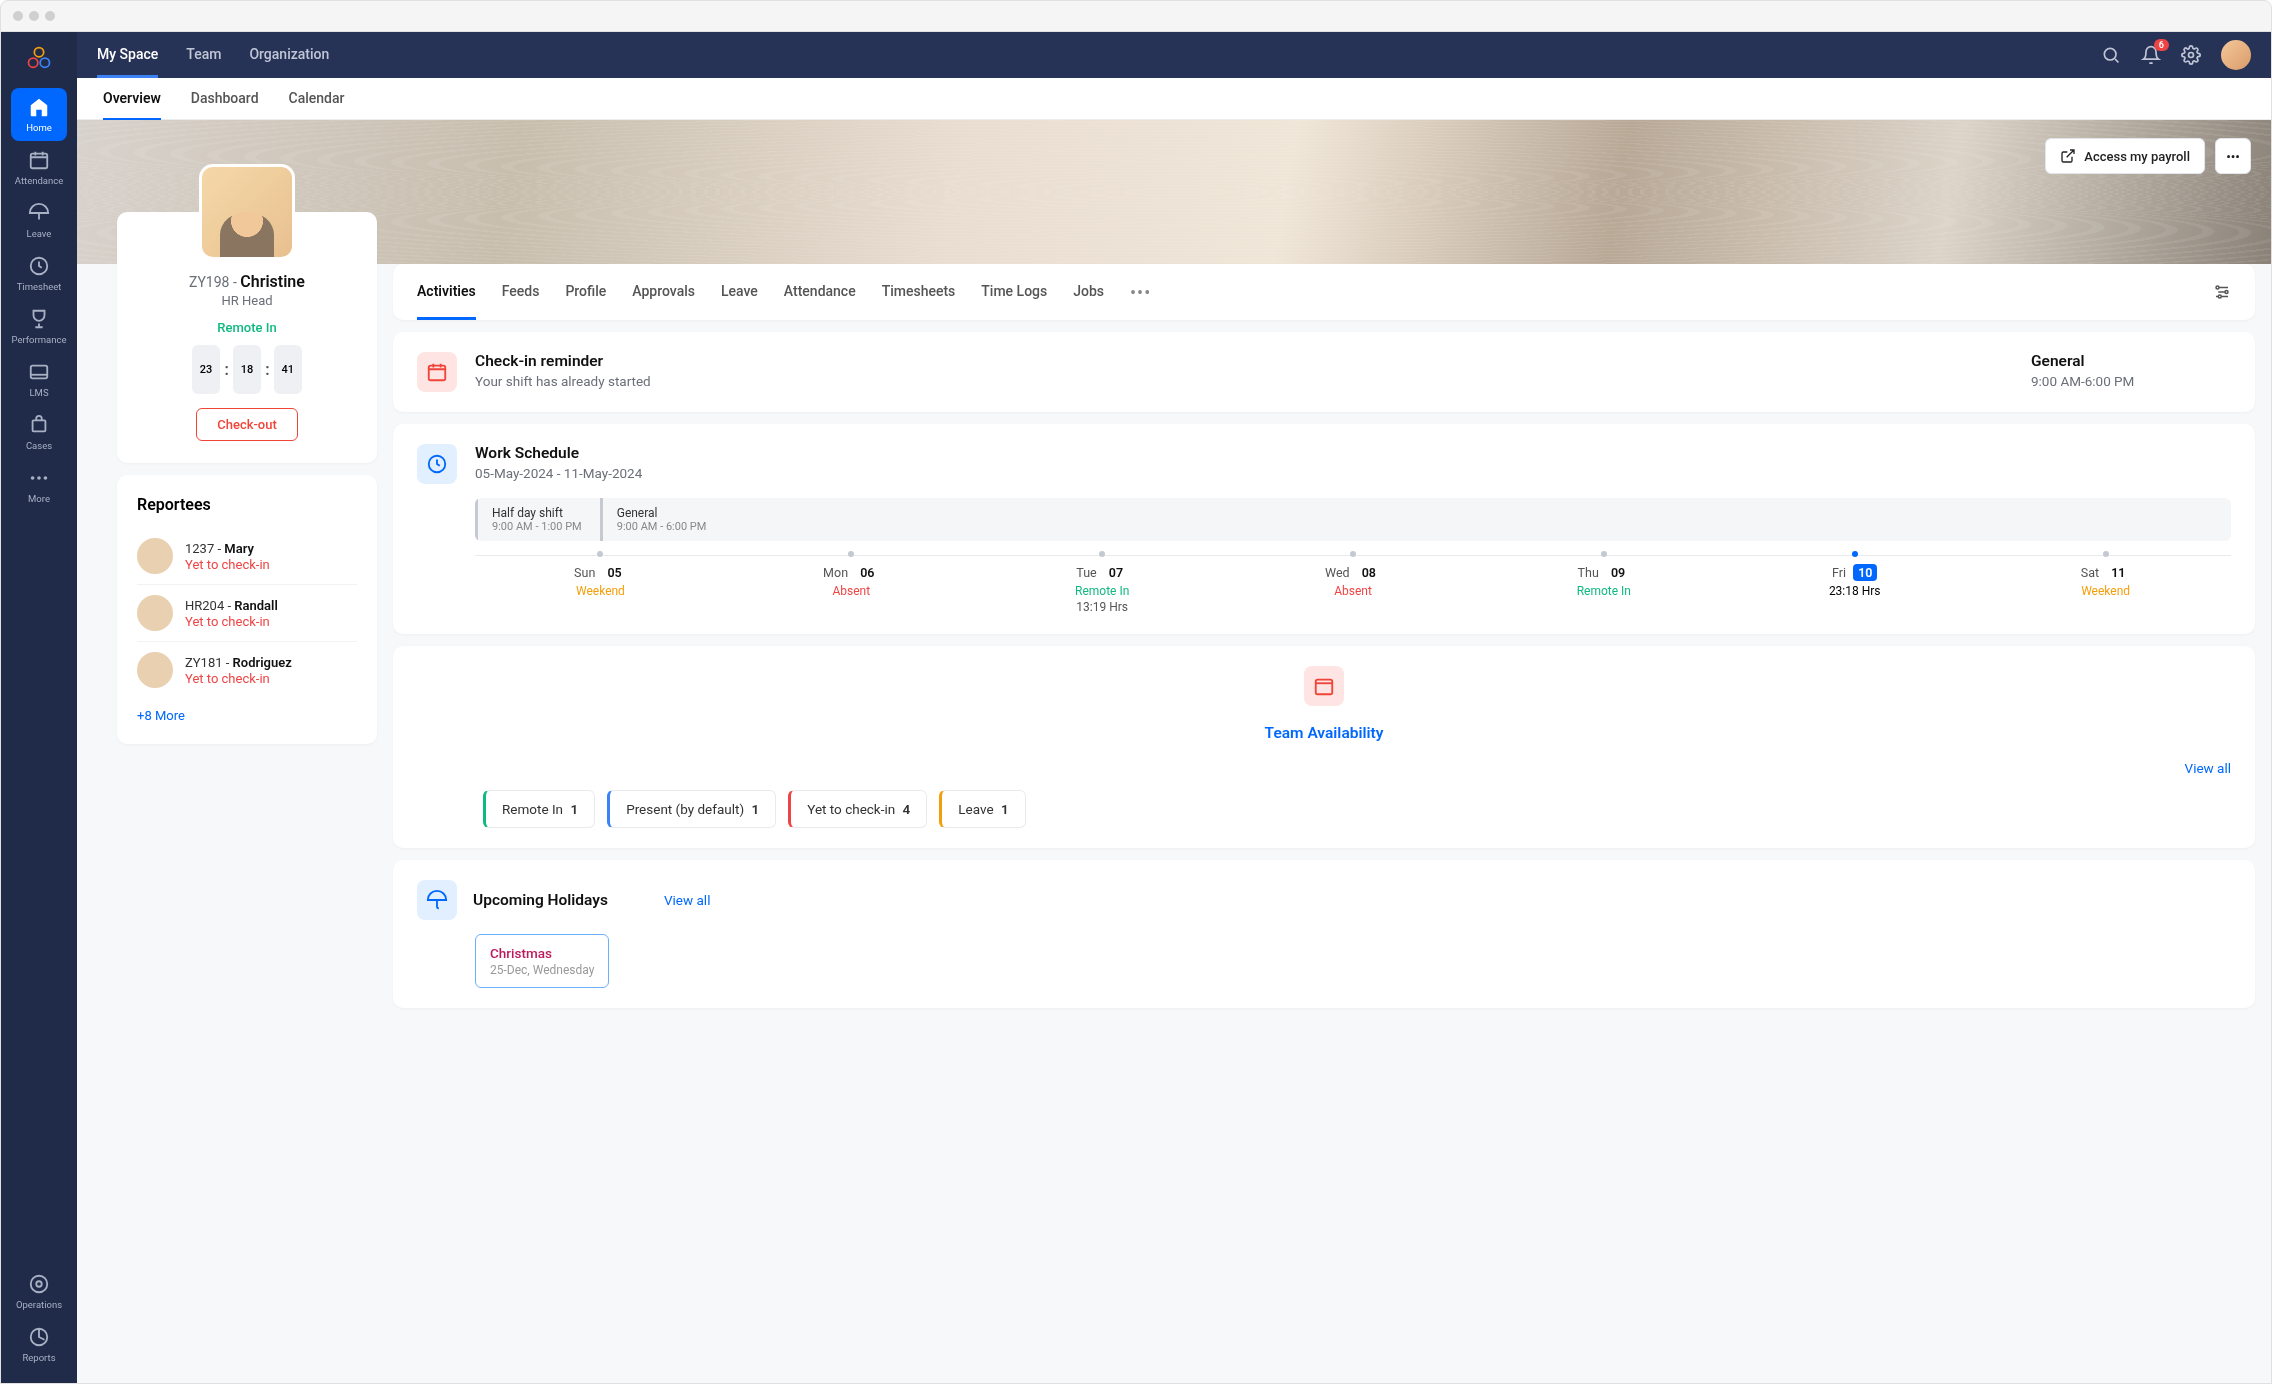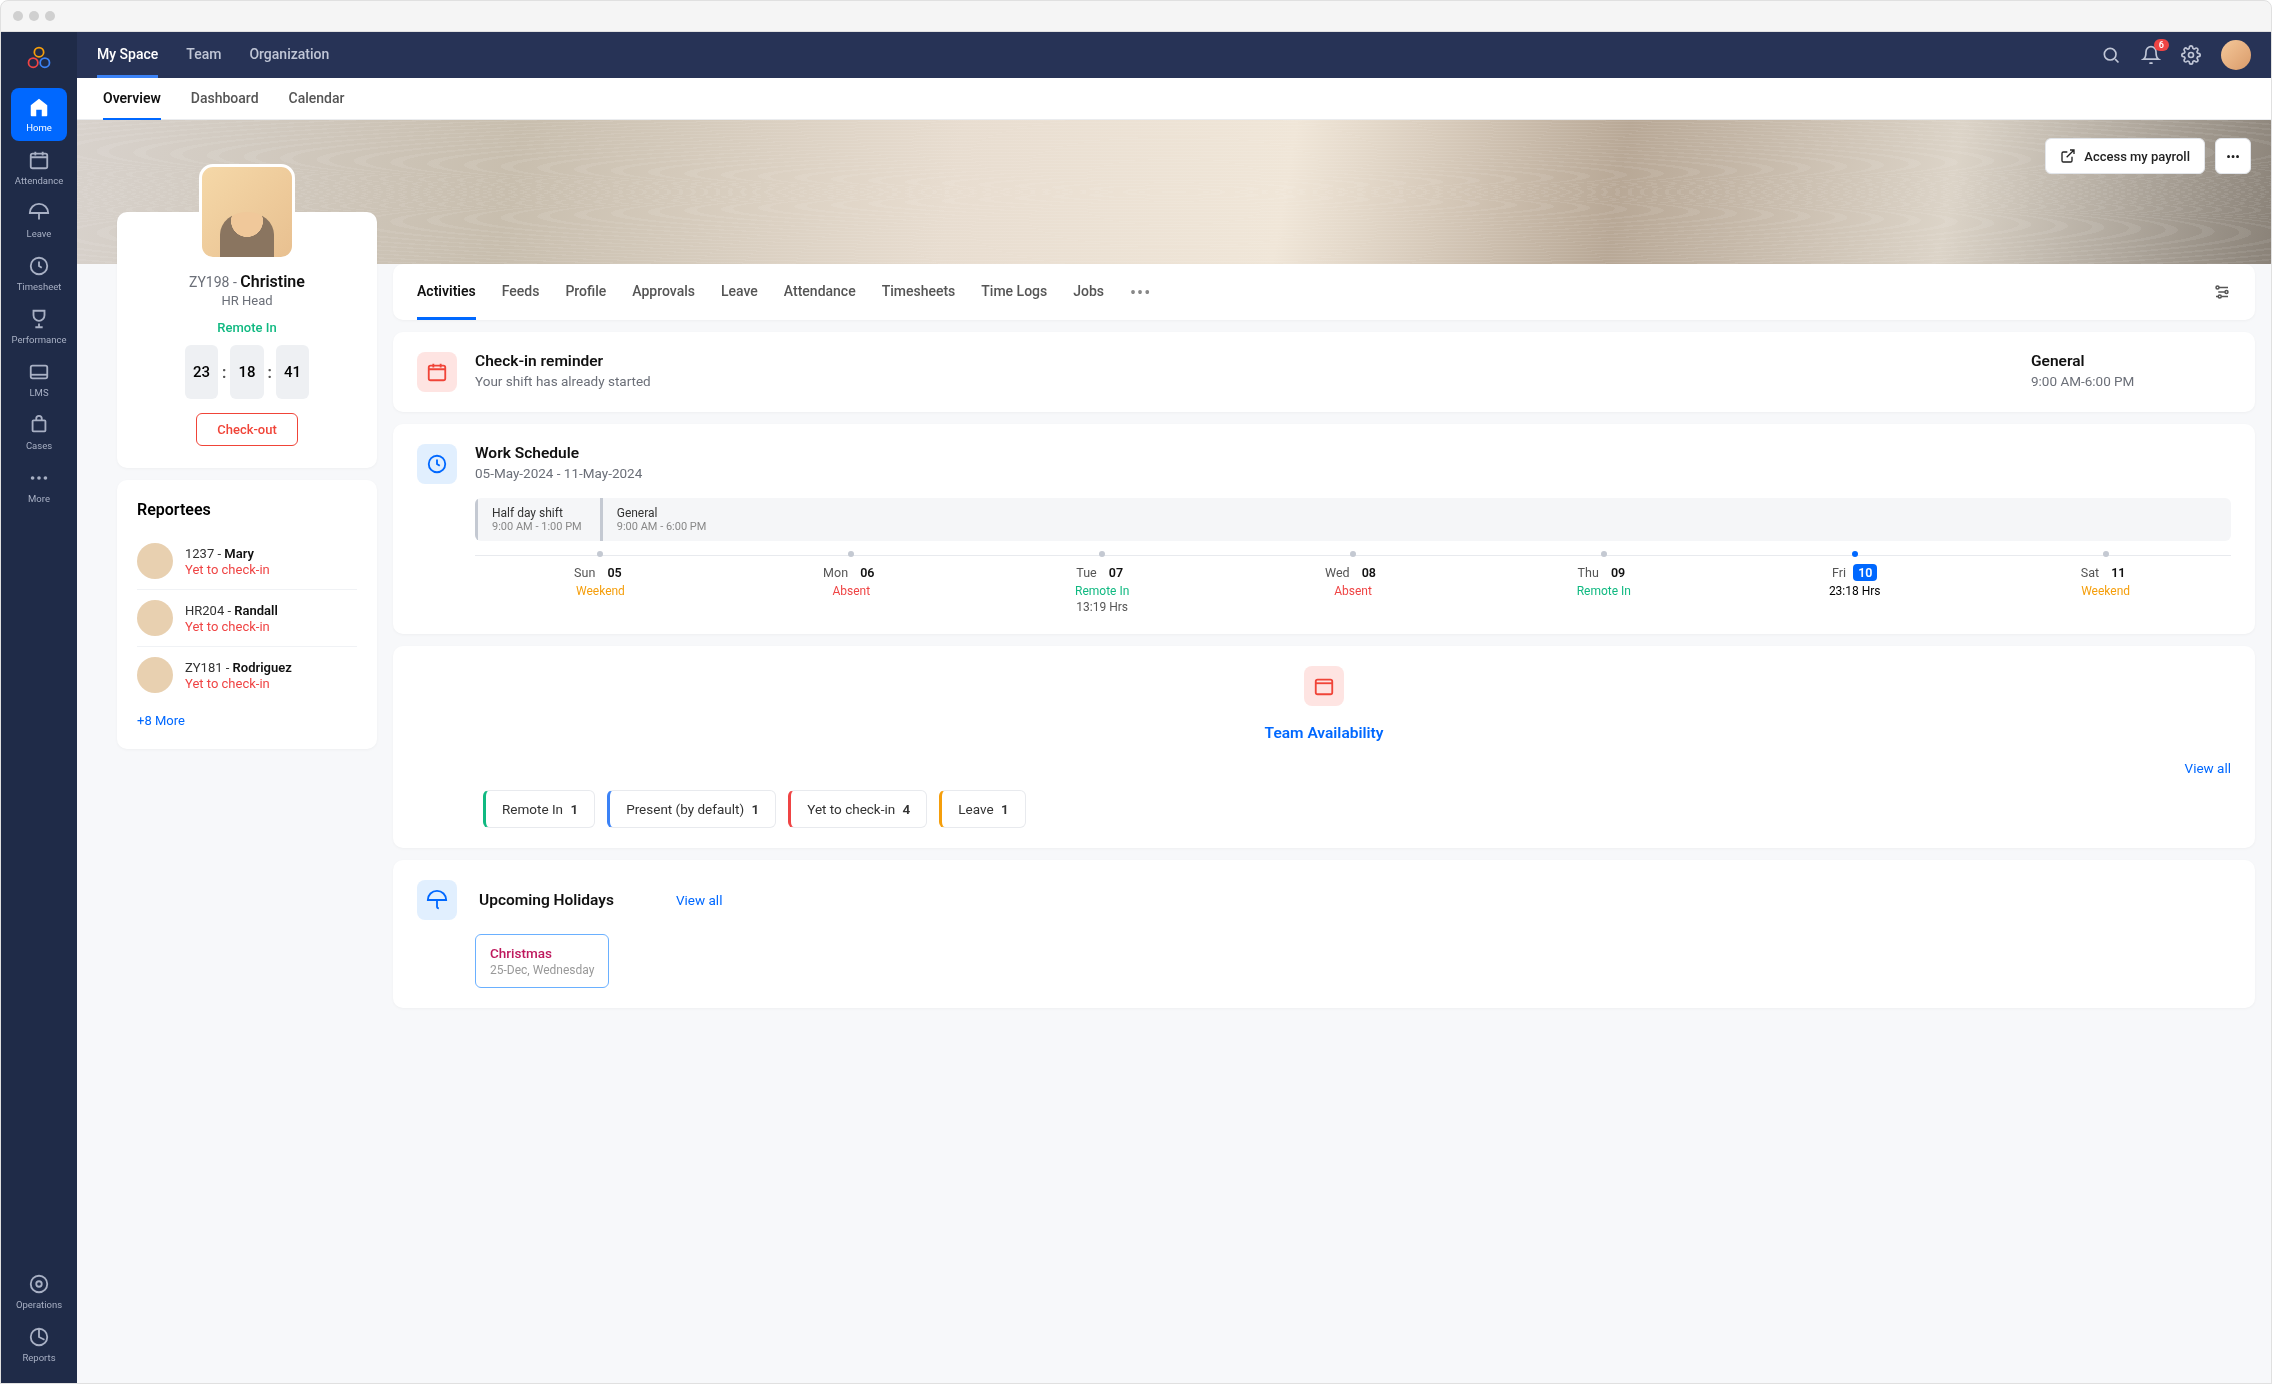--- a/index.html
+++ b/index.html
@@ -46,21 +46,21 @@
 .card { background: #fff; border-radius: 10px; box-shadow: 0 1px 3px rgba(0,0,0,0.04); }
 
 .profile-card { padding: 0 20px 22px; text-align: center; }
 .profile-avatar { width: 96px; height: 96px; border-radius: 14px; background: linear-gradient(135deg, #f5d8a8 0%, #e8c090 100%); margin: -48px auto 12px; border: 3px solid #fff; position: relative; overflow: hidden; }
 .profile-avatar::after { content:""; position:absolute; bottom:0; left:20%; right:20%; height:50%; background: radial-gradient(circle at 50% 20%, #f0c89a 35%, transparent 36%), linear-gradient(#8a7560,#8a7560); border-radius: 50% 50% 0 0; }
 .profile-code { font-size: 14px; color: #6b6f78; }
 .profile-name { font-weight: 600; color: #111; }
 .profile-role { font-size: 13px; color: #6b6f78; margin-top: 2px; }
 .profile-status { color: #10b981; font-size: 13px; margin-top: 12px; font-weight: 500; }
 .profile-timer { display: flex; justify-content: center; gap: 4px; margin-top: 10px; align-items: center; }
-.timer-seg { background: #eef0f3; padding: 18px 8px; border-radius: 6px; font-size: 15px; font-weight: 500; }
+.timer-seg { background: #eef0f3; padding: 18px 8px; border-radius: 6px; font-size: 11px; font-weight: 500; }
 .timer-sep { font-weight: 600; color: #555; }
 .btn-checkout { border: 1px solid #f04438; color: #f04438; background: #fff; border-radius: 6px; padding: 8px 20px; margin-top: 14px; font-size: 13px; cursor: pointer; font-weight: 500; }
 
 .reportees-card { padding: 20px; }
 .reportees-title { font-size: 16px; font-weight: 600; margin-bottom: 14px; }
 .reportee { display: flex; gap: 12px; padding: 10px 0; border-bottom: 1px solid #f0f2f5; align-items: center; }
 .reportee:last-of-type { border-bottom: none; }
 .reportee-avatar { width: 36px; height: 36px; border-radius: 50%; background: #e8d0b0; flex-shrink: 0; }
 .reportee-info { font-size: 13px; }
 .reportee-name { color: #333; }
@@ -111,21 +111,21 @@
 .viewall { color: #0068ff; font-size: 13.5px; margin-left: auto; cursor: pointer; }
 .avail-pills { display: flex; gap: 12px; margin-top: 14px; margin-left: 58px; padding-left: 8px; }
 .avail-pill { background: #fff; border: 1px solid #e8eaee; border-left-width: 3px; border-radius: 6px; padding: 10px 16px; font-size: 13.5px; color: #333; }
 .avail-pill strong { font-weight: 600; margin-left: 4px; }
 .bl-green { border-left-color: #10b981; }
 .bl-blue { border-left-color: #3b82f6; }
 .bl-red { border-left-color: #ef4444; }
 .bl-orange { border-left-color: #f59e0b; }
 
 .holiday-card { padding: 20px 24px; }
-.holiday-header { display: flex; gap: 22px; align-items: center; }
+.holiday-header { display: flex; gap: 16px; align-items: center; }
 .holiday-title { font-size: 15.5px; font-weight: 600; color: #111; }
 .holiday-box { border: 1.5px solid #6ab0ff; border-radius: 6px; padding: 10px 14px; margin-top: 14px; margin-left: 58px; display: inline-block; }
 .holiday-name { font-size: 13.5px; font-weight: 500; color: #be185d; }
 .holiday-date { font-size: 12px; color: #999; margin-top: 2px; }
 
 svg { width: 100%; height: 100%; }
 </style>
 </head>
 <body>
 

